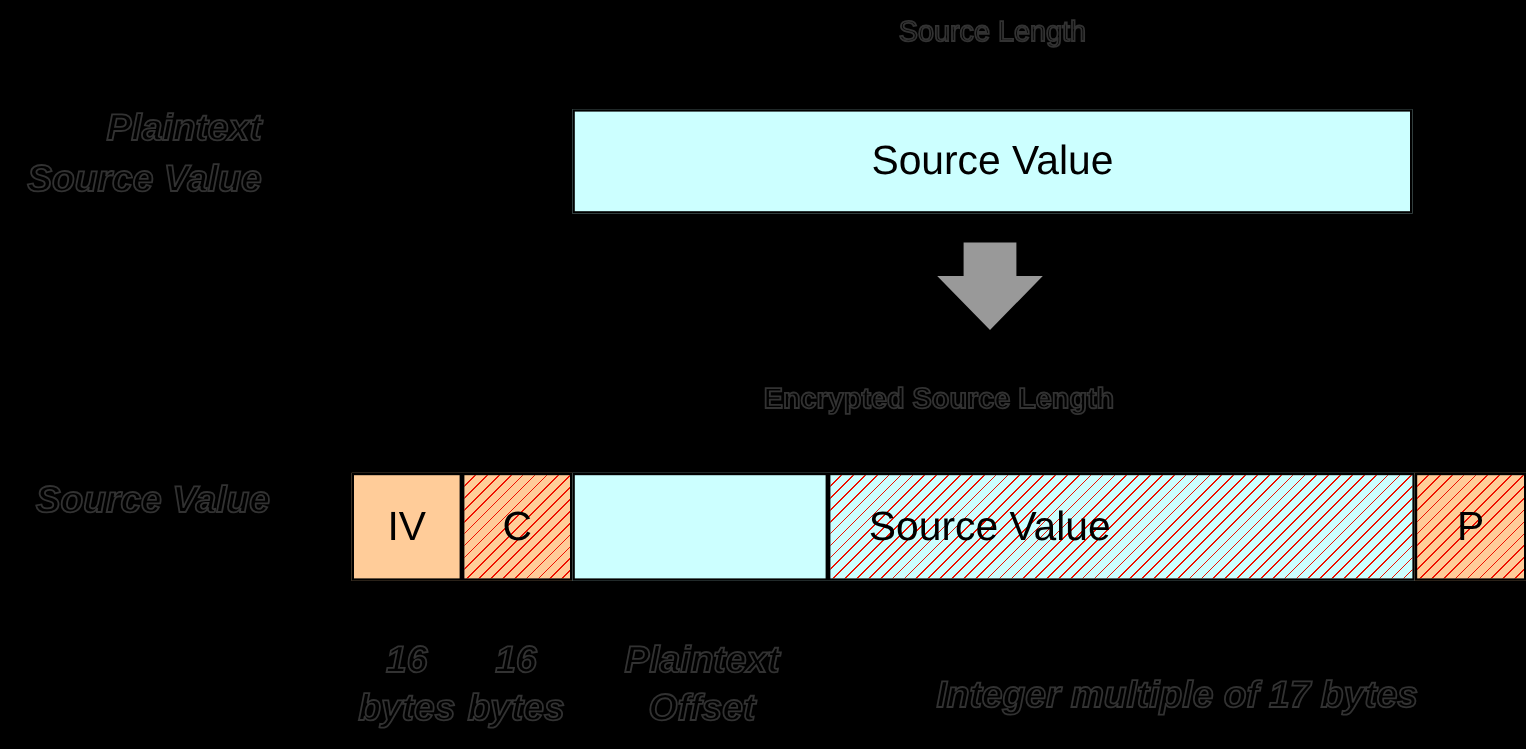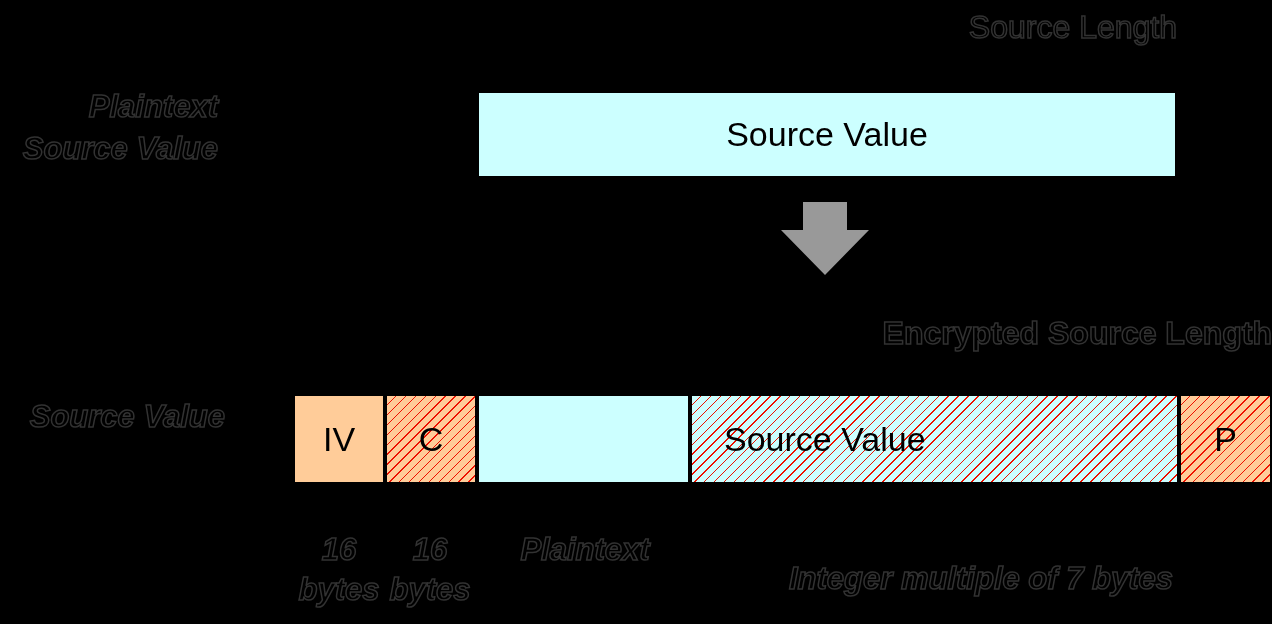--- a/index.html
+++ b/index.html
@@ -12,23 +12,23 @@
   }
   .abs { position: absolute; }
 
   
   .ghost {
     color: #000;
     -webkit-text-stroke: 1.5px #323232;
     text-shadow: 0 0 1px #2a2a2a;
   }
   .length-label {
-    font-size: 32px;
+    font-size: 24px;
     line-height: 34px;
-    text-align: right;
+    text-align: center;
   }
   .side-label {
     font-size: 31px;
     font-weight: bold;
     font-style: italic;
     line-height: 42px;
     text-align: right;
     white-space: nowrap;
   }
   .footnote {
@@ -131,15 +131,16 @@
   <div>bytes</div>
 </div>
 
 <div class="abs ghost footnote" id="fn-c">
   <div>16</div>
   <div>bytes</div>
 </div>
 
 <div class="abs ghost footnote" id="fn-offset">
   <div>Plaintext</div>
+  <div>Offset</div>
 </div>
 
-<div class="abs ghost footnote" id="fn-source">Integer multiple of 7 bytes</div>
+<div class="abs ghost footnote" id="fn-source">Integer multiple of 17 bytes</div>
 
 </body></html>

